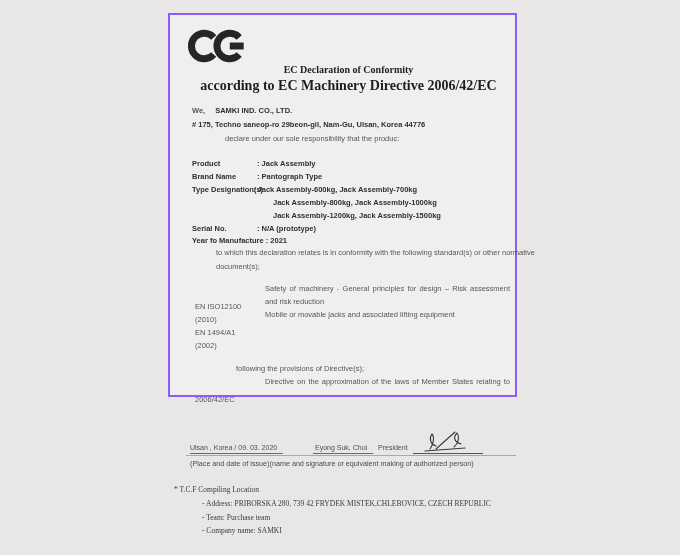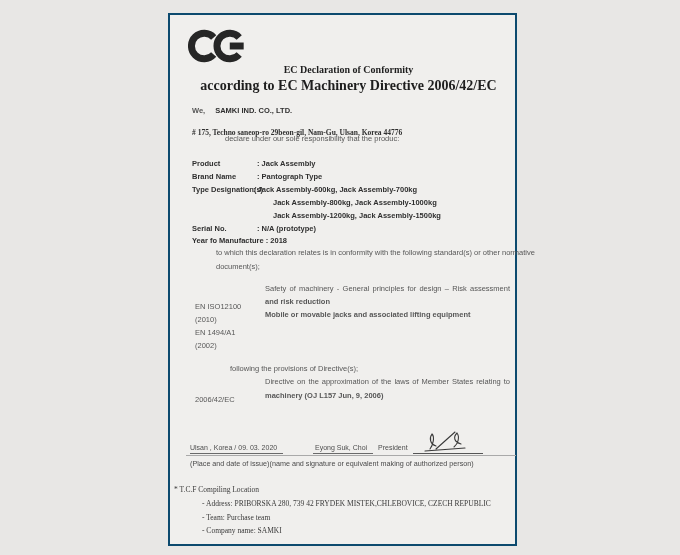--- a/index.html
+++ b/index.html
@@ -2,46 +2,46 @@
 <html><head>
 <meta charset="utf-8">
 <style>
   html,body{margin:0;padding:0;}
   body{
     width:680px;height:555px;position:relative;overflow:hidden;
     background:#e8e7e5;
     font-family:"Liberation Sans",sans-serif;
   }
   .page{
-    position:absolute;left:168px;top:13px;width:349px;height:533px;
-    background:#f0efed;border:2px solid #0c4a6e;box-sizing:border-box;
+    position:absolute;left:168px;top:13px;width:349px;height:384px;
+    background:#f0efed;border:2px solid #8b5cf6;box-sizing:border-box;
   }
   .abs{position:absolute;white-space:nowrap;}
   .ce{position:absolute;left:18px;top:11px;width:58px;height:40px;}
   .title1{top:49px;left:0;width:100%;text-align:center;padding-left:12px;box-sizing:border-box;
     font-family:"Liberation Serif",serif;font-weight:700;font-size:10px;color:#1e1e1e;}
   .title2{top:63px;left:0;width:100%;text-align:center;padding-left:12px;box-sizing:border-box;
     font-family:"Liberation Serif",serif;font-weight:700;font-size:14px;color:#1e1e1e;}
   .sans{font-size:7.5px;color:#575757;}
   .bold{font-weight:700;color:#2f2f2f;}
   .we-line{top:91px;left:22px;}
   .we-line .prefix{color:#555;font-weight:700;margin-right:10px;}
-  .addr{top:113px;left:22px;font-family:Liberation Serif, serif;}
+  .addr{top:105px;left:22px;}
   .declare{top:119px;left:22px;padding-left:33px;}
   .spec-row{left:0;width:100%;height:12px;}
   .spec-label{position:absolute;left:22px;}
   .spec-value{position:absolute;left:87px;}
   .spec-value.cont{left:103px;}
   .year-line{top:221px;left:22px;}
   .conf{left:22px;margin-left:24px;}
   .std-code{position:absolute;left:25px;font-size:7.5px;color:#575757;margin-top:18px;}
   .std-desc{position:absolute;left:95px;width:245px;font-size:7.5px;color:#575757;
     white-space:normal;text-align:justify;text-align-last:justify;}
-  .std-desc.plain{text-align:right;text-align-last:left;font-weight:bold;}
-  .provisions{top:349px;left:16px;padding-left:44px;}
+  .std-desc.plain{text-align:right;text-align-last:left;}
+  .provisions{top:349px;left:22px;padding-left:44px;}
   .sig-place{top:429px;left:20px;border-bottom:1px solid #6a6a6a;padding:0 6px 2px 0;font-size:7px;color:#4e4e4e;}
   .sig-name{top:429px;left:143px;border-bottom:1px solid #6a6a6a;padding:0 6px 2px 2px;font-size:7px;color:#4e4e4e;}
   .sig-title{top:429px;left:208px;padding-bottom:2px;font-size:7px;color:#4e4e4e;}
   .sig-line{top:415px;left:243px;width:70px;height:23px;border-bottom:1px solid #555;}
   .sig-scribble{position:absolute;left:10px;bottom:0;width:46px;height:24px;}
   .sig-rule{top:440px;left:16px;width:330px;height:1px;background:#a9a9a9;}
   .caption{top:444px;left:20px;font-size:7.2px;color:#4a4a4a;}
   .serif{font-family:"Liberation Serif",serif;font-size:7.5px;color:#3a3a3a;}
   .tcf-head{top:470px;left:4px;}
   .tcf-item{left:32px;}
@@ -81,37 +81,36 @@
   <div class="abs sans bold spec-row" style="top:183px">
     <span class="spec-value cont">Jack Assembly-800kg, Jack Assembly-1000kg</span>
   </div>
   <div class="abs sans bold spec-row" style="top:196px">
     <span class="spec-value cont">Jack Assembly-1200kg, Jack Assembly-1500kg</span>
   </div>
   <div class="abs sans bold spec-row" style="top:209px">
     <span class="spec-label">Serial No.</span>
     <span class="spec-value">: N/A (prototype)</span>
   </div>
-  <div class="abs sans bold year-line">Year fo Manufacture : 2018</div>
+  <div class="abs sans bold year-line">Year fo Manufacture : 2021</div>
 
   <div class="abs sans conf" style="top:233px">to which this declaration relates is in conformity with the following standard(s) or other normative</div>
   <div class="abs sans conf" style="top:247px">document(s);</div>
 
   <div class="abs std-code" style="top:269px">EN ISO12100</div>
   <div class="abs std-desc" style="top:269px">Safety of machinery - General principles for design – Risk assessment</div>
   <div class="abs std-code" style="top:282px">(2010)</div>
   <div class="abs std-desc plain" style="top:282px">and risk reduction</div>
   <div class="abs std-code" style="top:295px">EN 1494/A1</div>
   <div class="abs std-desc plain" style="top:295px">Mobile or movable jacks and associated lifting equipment</div>
   <div class="abs std-code" style="top:308px">(2002)</div>
 
   <div class="abs sans provisions">following the provisions of Directive(s);</div>
   <div class="abs std-code" style="top:362px">2006/42/EC</div>
   <div class="abs std-desc" style="top:362px">Directive on the approximation of the laws of Member States relating to</div>
-  <div class="abs std-desc plain" style="top:376px">machinery (OJ L157 Jun, 9, 2006)</div>
 
   <div class="abs sig-place">Ulsan , Korea / 09. 03. 2020</div>
   <div class="abs sig-name">Eyong Suk, Choi</div>
   <div class="abs sig-title">President</div>
   <div class="abs sig-line">
     <svg class="sig-scribble" viewBox="0 0 46 24">
       <path d="M7,20 C10,16 12,8 9,5 C6,9 7,15 13,17 M13,20 L32,3 M31,18 C35,15 37,8 34,4 C30,8 31,13 38,15 M2,22 C14,21 30,20 42,19" fill="none" stroke="#3a3a3a" stroke-width="1.1" stroke-linecap="round"></path>
     </svg>
   </div>
   <div class="abs sig-rule"></div>

